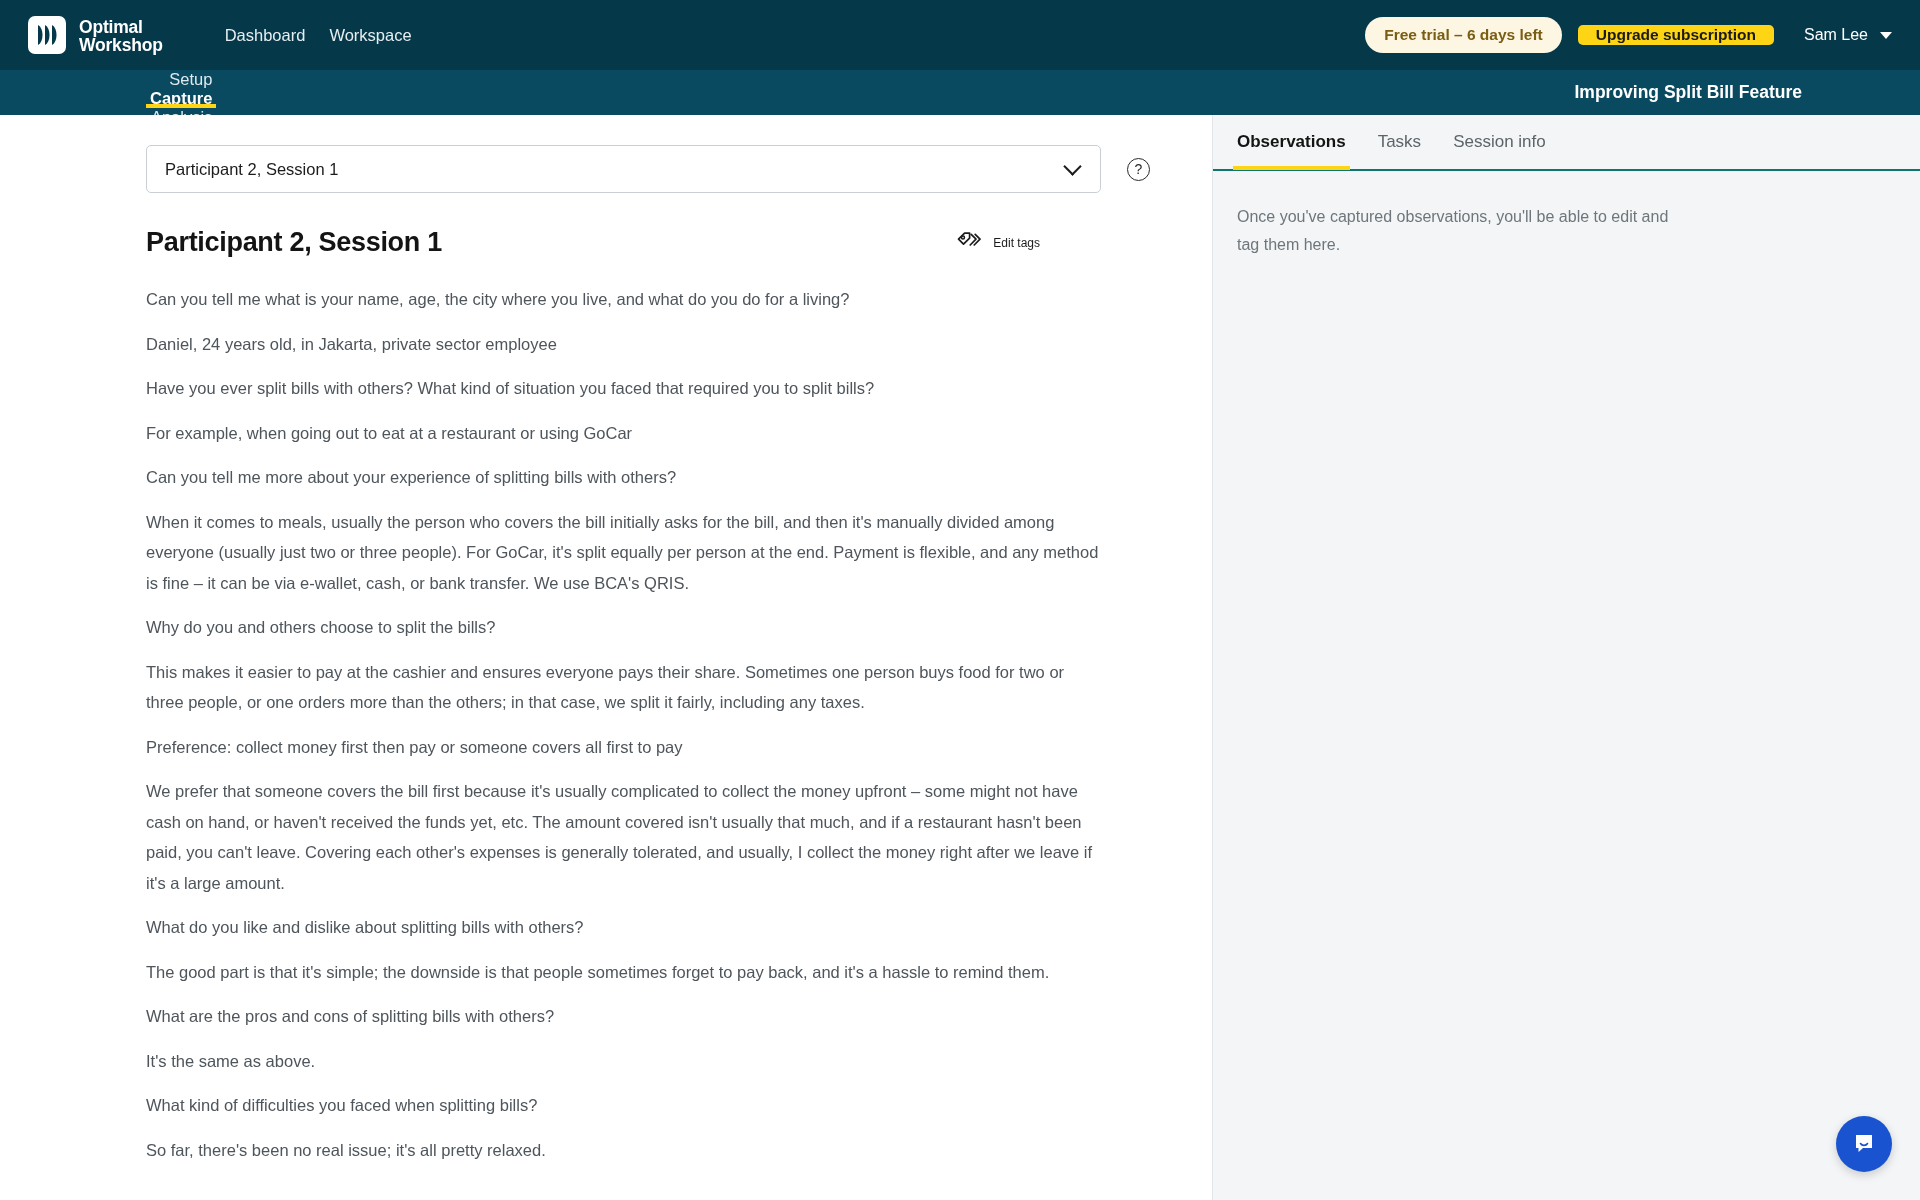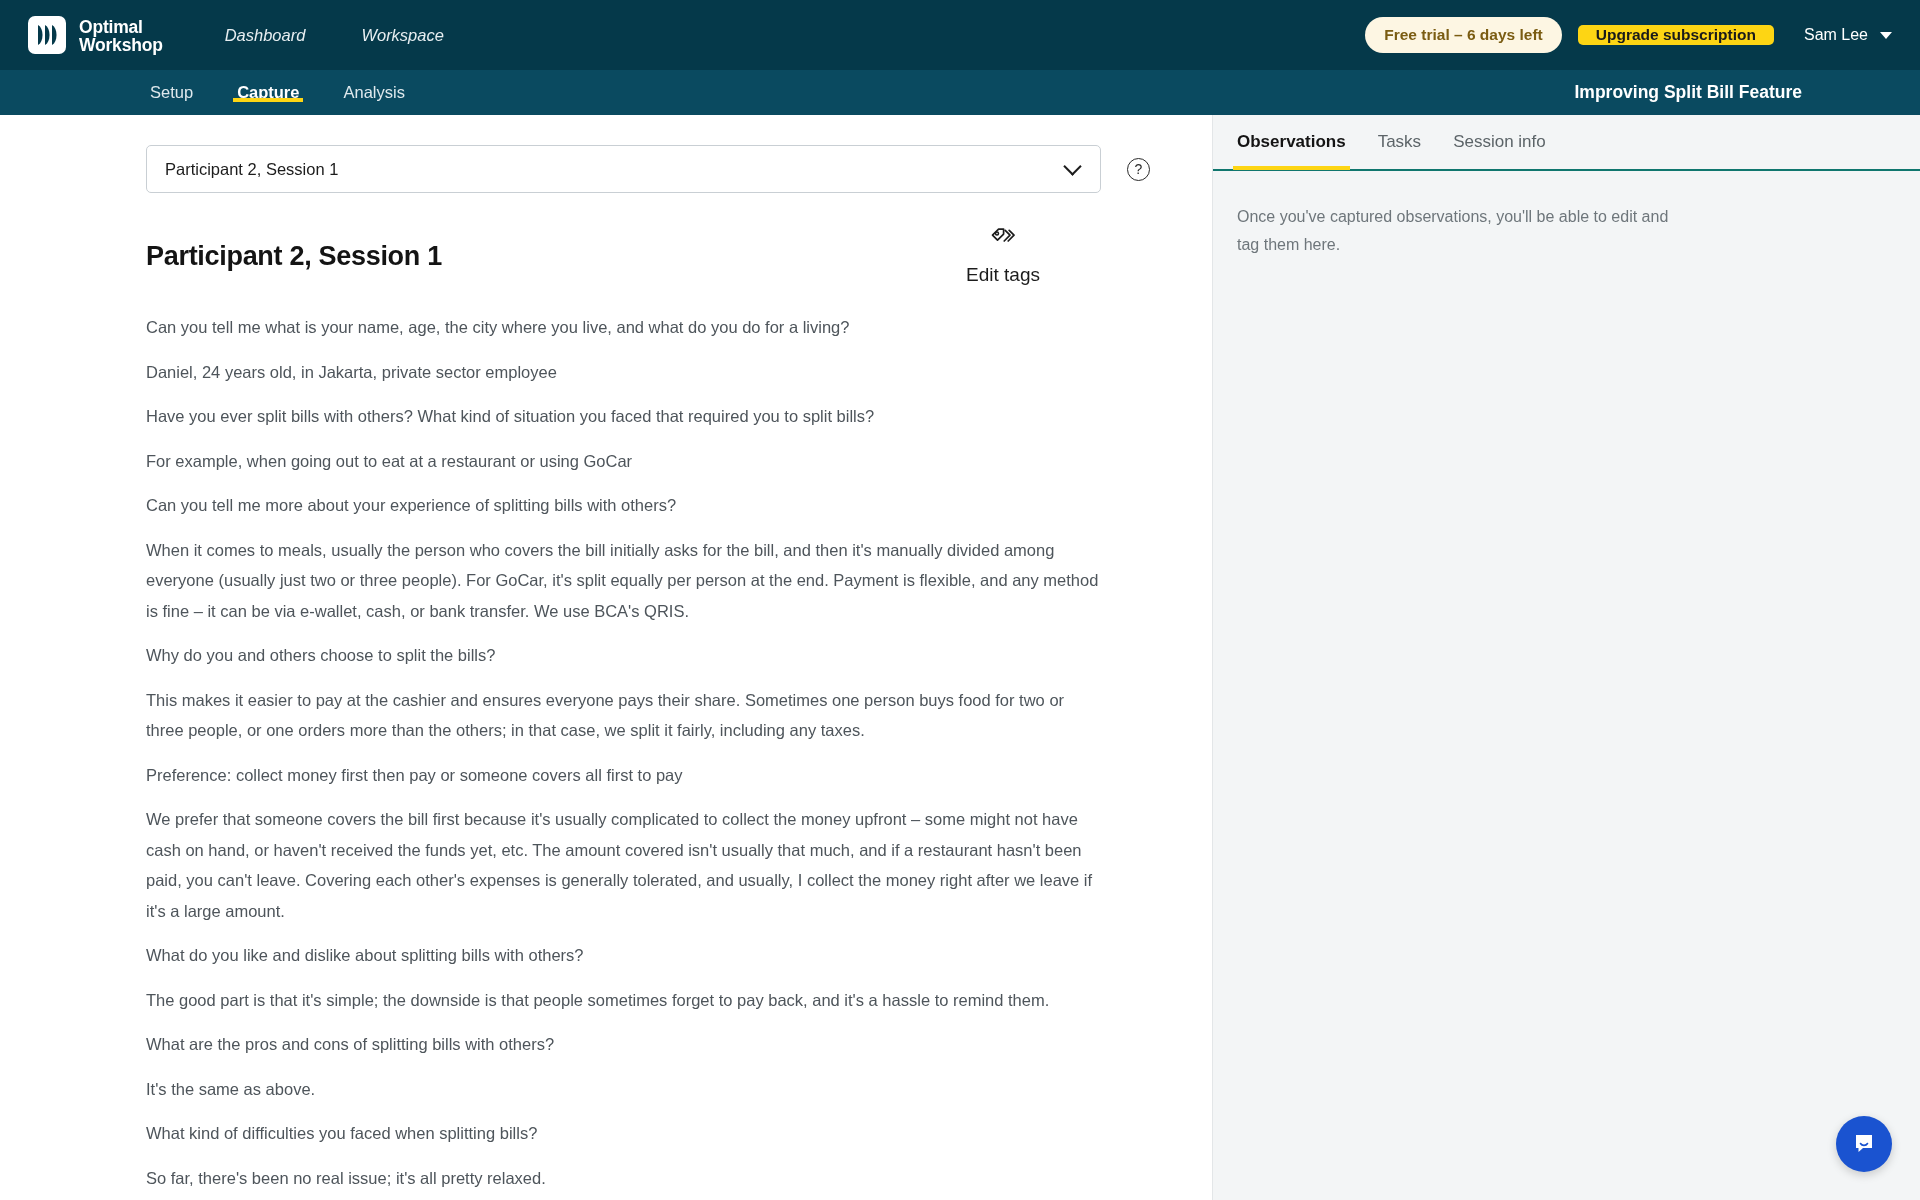--- a/index.html
+++ b/index.html
@@ -26,21 +26,21 @@
     border-radius: 7px;
     display: flex; align-items: center; justify-content: center;
   }
   .logo-text {
     color: #ffffff;
     font-size: 17.5px;
     font-weight: 700;
     line-height: 17.5px;
     letter-spacing: -0.2px;
   }
-  .nav-links { display: flex; align-items: center; gap: 56px; margin-left: 62px; font-style: italic; }
+  .nav-links { display: flex; align-items: center; gap: 24px; margin-left: 62px; }
   .nav-link {
     color: #e7eef1;
     font-size: 16.5px;
     text-decoration: none;
     cursor: pointer;
     white-space: nowrap;
   }
   .topbar-right {
     margin-left: auto;
     display: flex;
@@ -85,21 +85,21 @@
 
   
   .subbar {
     height: 45px;
     background: #0a4a60;
     display: flex;
     align-items: stretch;
     padding: 0 28px 0 0;
     position: relative;
   }
-  .subtabs { display: flex; align-items: center; margin-left: 128px; gap: 0; }
+  .subtabs { display: flex; align-items: flex-end; margin-left: 128px; gap: 0; flex-direction: column; }
   .subtab {
     display: flex; align-items: center;
     padding: 0 22px;
     color: #dfe9ed;
     font-size: 16.5px;
     cursor: pointer;
     position: relative;
     white-space: nowrap;
   }
   .subtab.active { color: #ffffff; font-weight: 700; }
@@ -179,25 +179,24 @@
   }
   .doc-title {
     font-size: 27px;
     font-weight: 700;
     color: #141414;
     letter-spacing: -0.3px;
   }
   .edit-tags {
     margin-left: auto;
     display: flex; align-items: center; gap: 12px;
-    font-size: 19px;
+    font-size: 12px;
     color: #1c1c1c;
     cursor: pointer;
     padding-right: 60px;
-    flex-direction: column;
   }
 
   .transcript {
     padding: 0 0 0 146px;
     margin-top: 26px;
     width: 1110px;
   }
   .transcript p {
     font-size: 16.5px;
     line-height: 30.5px;

